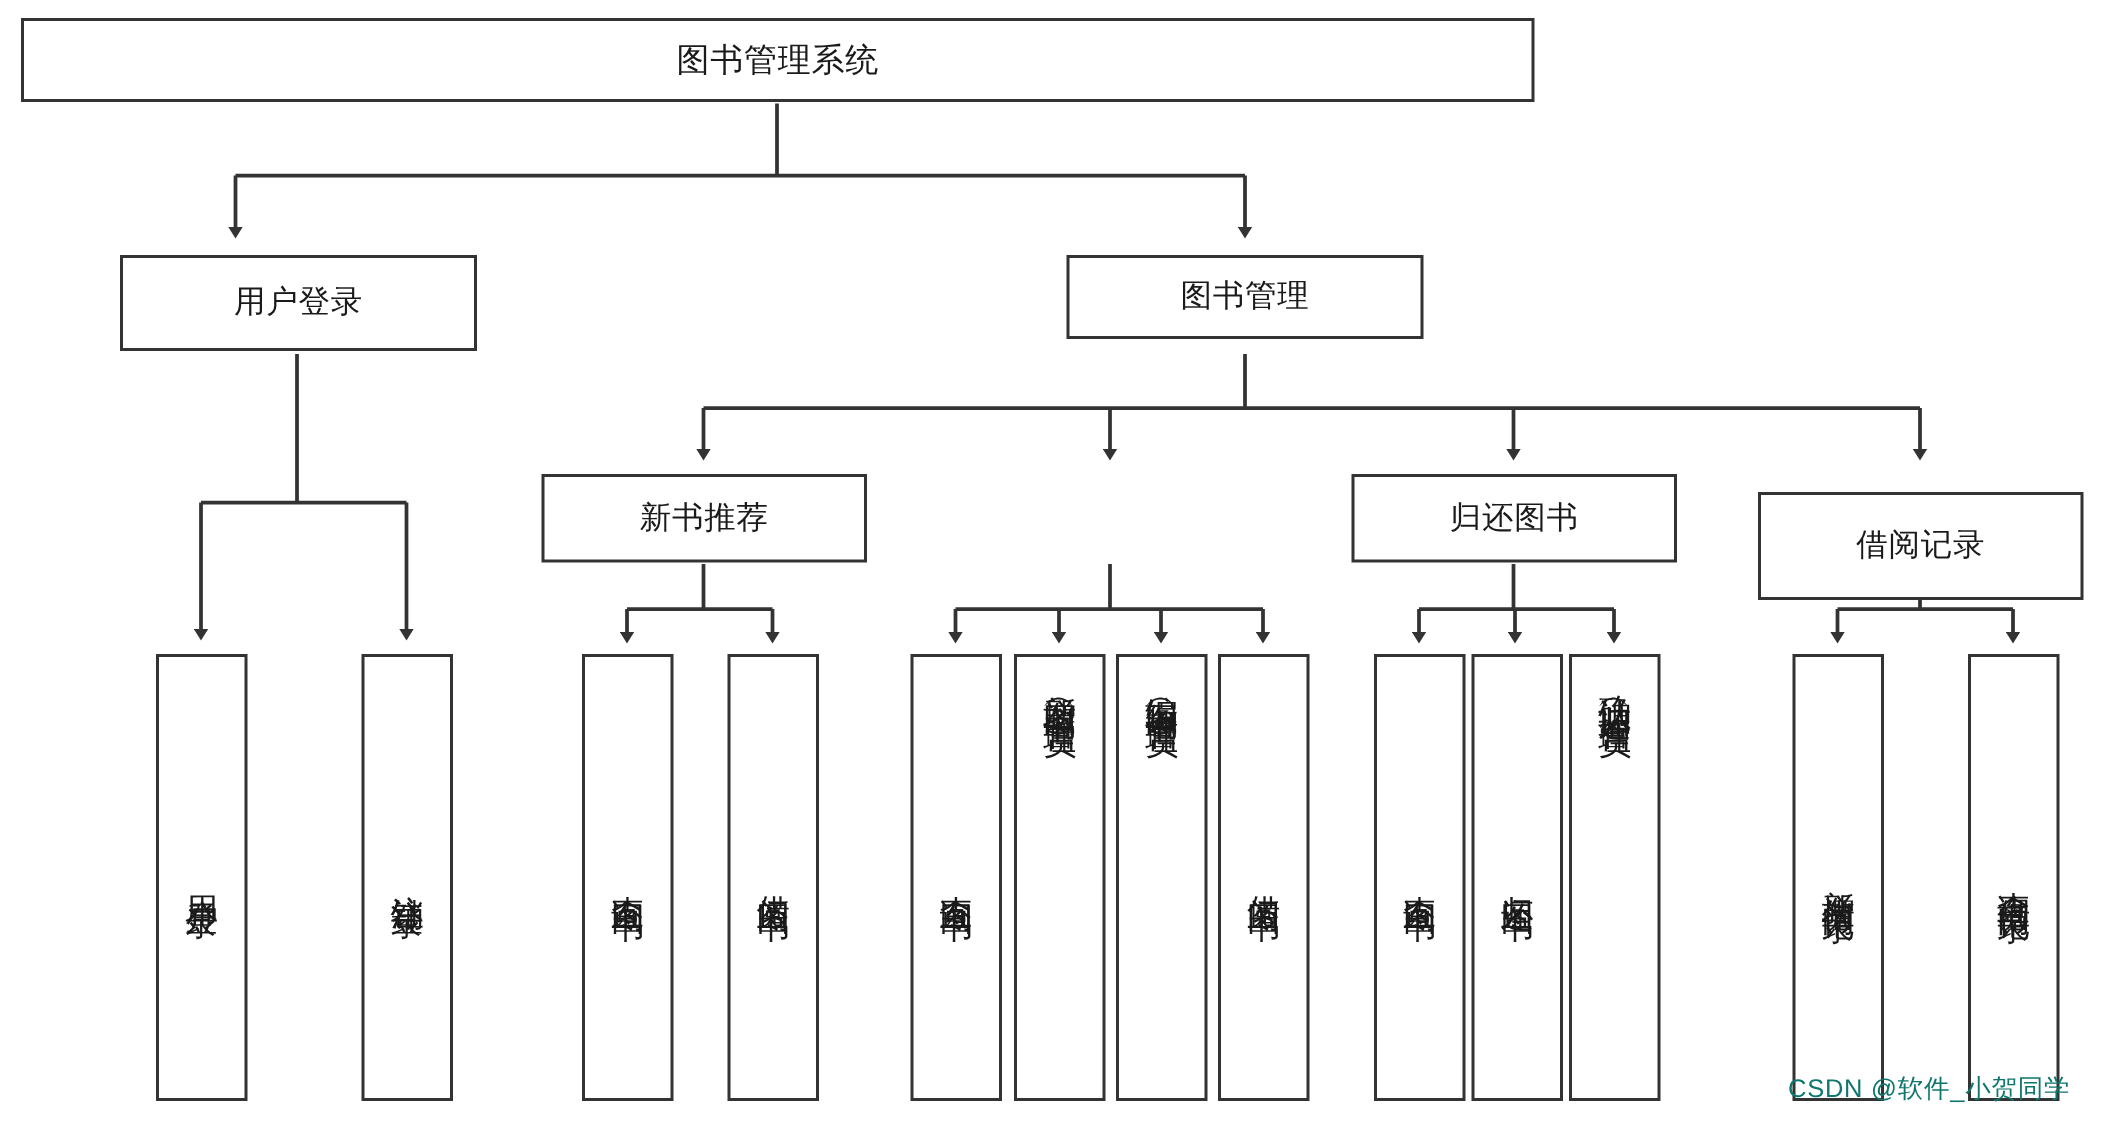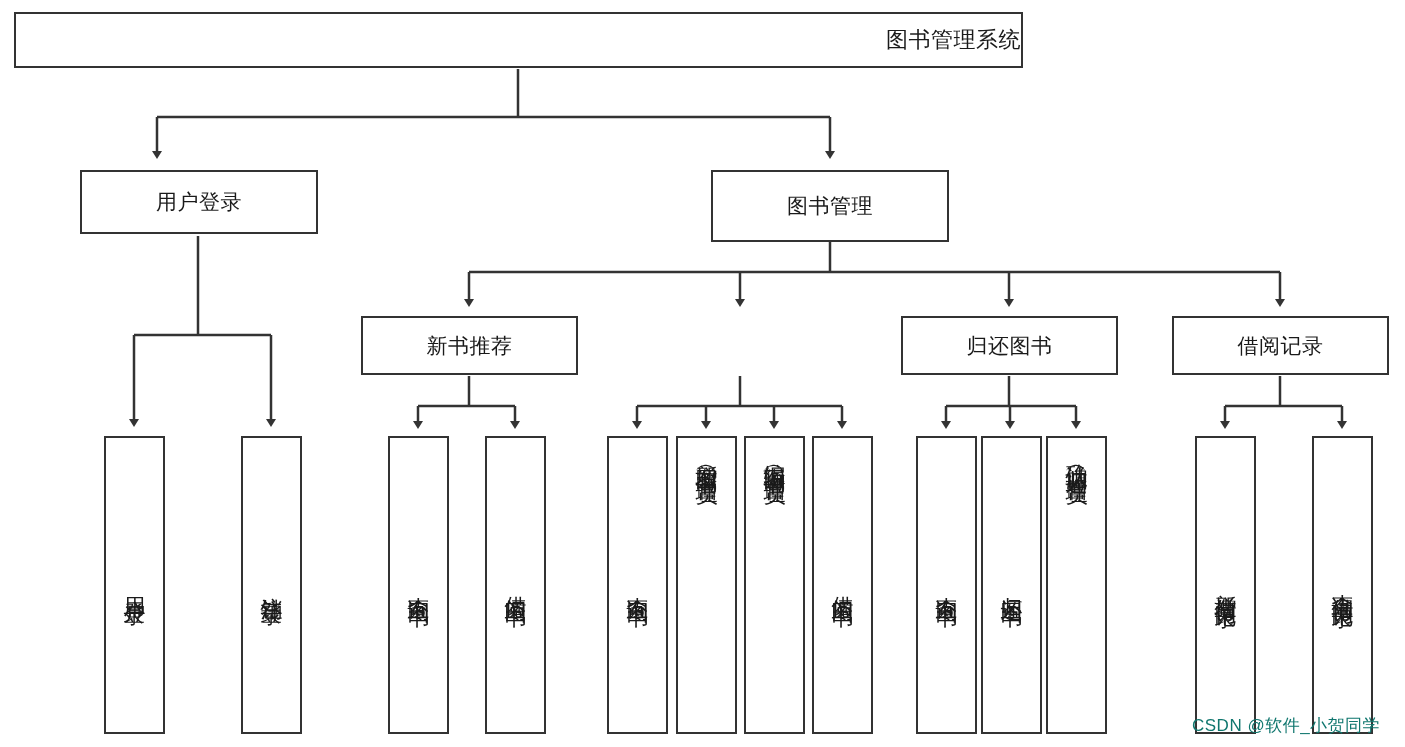--- a/index.html
+++ b/index.html
@@ -129,42 +129,42 @@
       <path d="M 1010 406 L 1010 422" marker-end="url(#arrowhead)"></path>
       <path d="M 1076 406 L 1076 422" marker-end="url(#arrowhead)"></path>
 
       <path d="M 1280 376 L 1280 406"></path>
       <path d="M 1225 406 L 1342 406"></path>
       <path d="M 1225 406 L 1225 422" marker-end="url(#arrowhead)"></path>
       <path d="M 1342 406 L 1342 422" marker-end="url(#arrowhead)"></path>
     </g>
   </svg>
 
-  <div class="node horiz root" style="left:14px; top:12px; width:1009px; height:56px;justify-content:flex-end;">
+  <div class="node horiz root" style="left:14px; top:12px; width:1009px; height:56px;">
     <span class="node-label">图书管理系统</span>
   </div>
 
   <div class="node horiz" style="left:80px; top:170px; width:238px; height:64px;">
     <span class="node-label">用户登录</span>
   </div>
 
-  <div class="node horiz" style="left:711px; top:170px; width:238px; height:72px;">
+  <div class="node horiz" style="left:711px; top:170px; width:238px; height:56px;">
     <span class="node-label">图书管理</span>
   </div>
 
   <div class="node horiz" style="left:361px; top:316px; width:217px; height:59px;">
     <span class="node-label">新书推荐</span>
   </div>
 
 
   <div class="node horiz" style="left:901px; top:316px; width:217px; height:59px;">
     <span class="node-label">归还图书</span>
   </div>
 
-  <div class="node horiz" style="left:1172px; top:316px; width:217px; height:59px;">
+  <div class="node horiz" style="left:1172px; top:328px; width:217px; height:72px;">
     <span class="node-label">借阅记录</span>
   </div>
 
   <div class="node vert short" style="left:104px; top:436px; width:61px; height:298px;">
     <span class="node-label">用户登录</span>
   </div>
   <div class="node vert short" style="left:241px; top:436px; width:61px; height:298px;">
     <span class="node-label">注销登录</span>
   </div>
 

